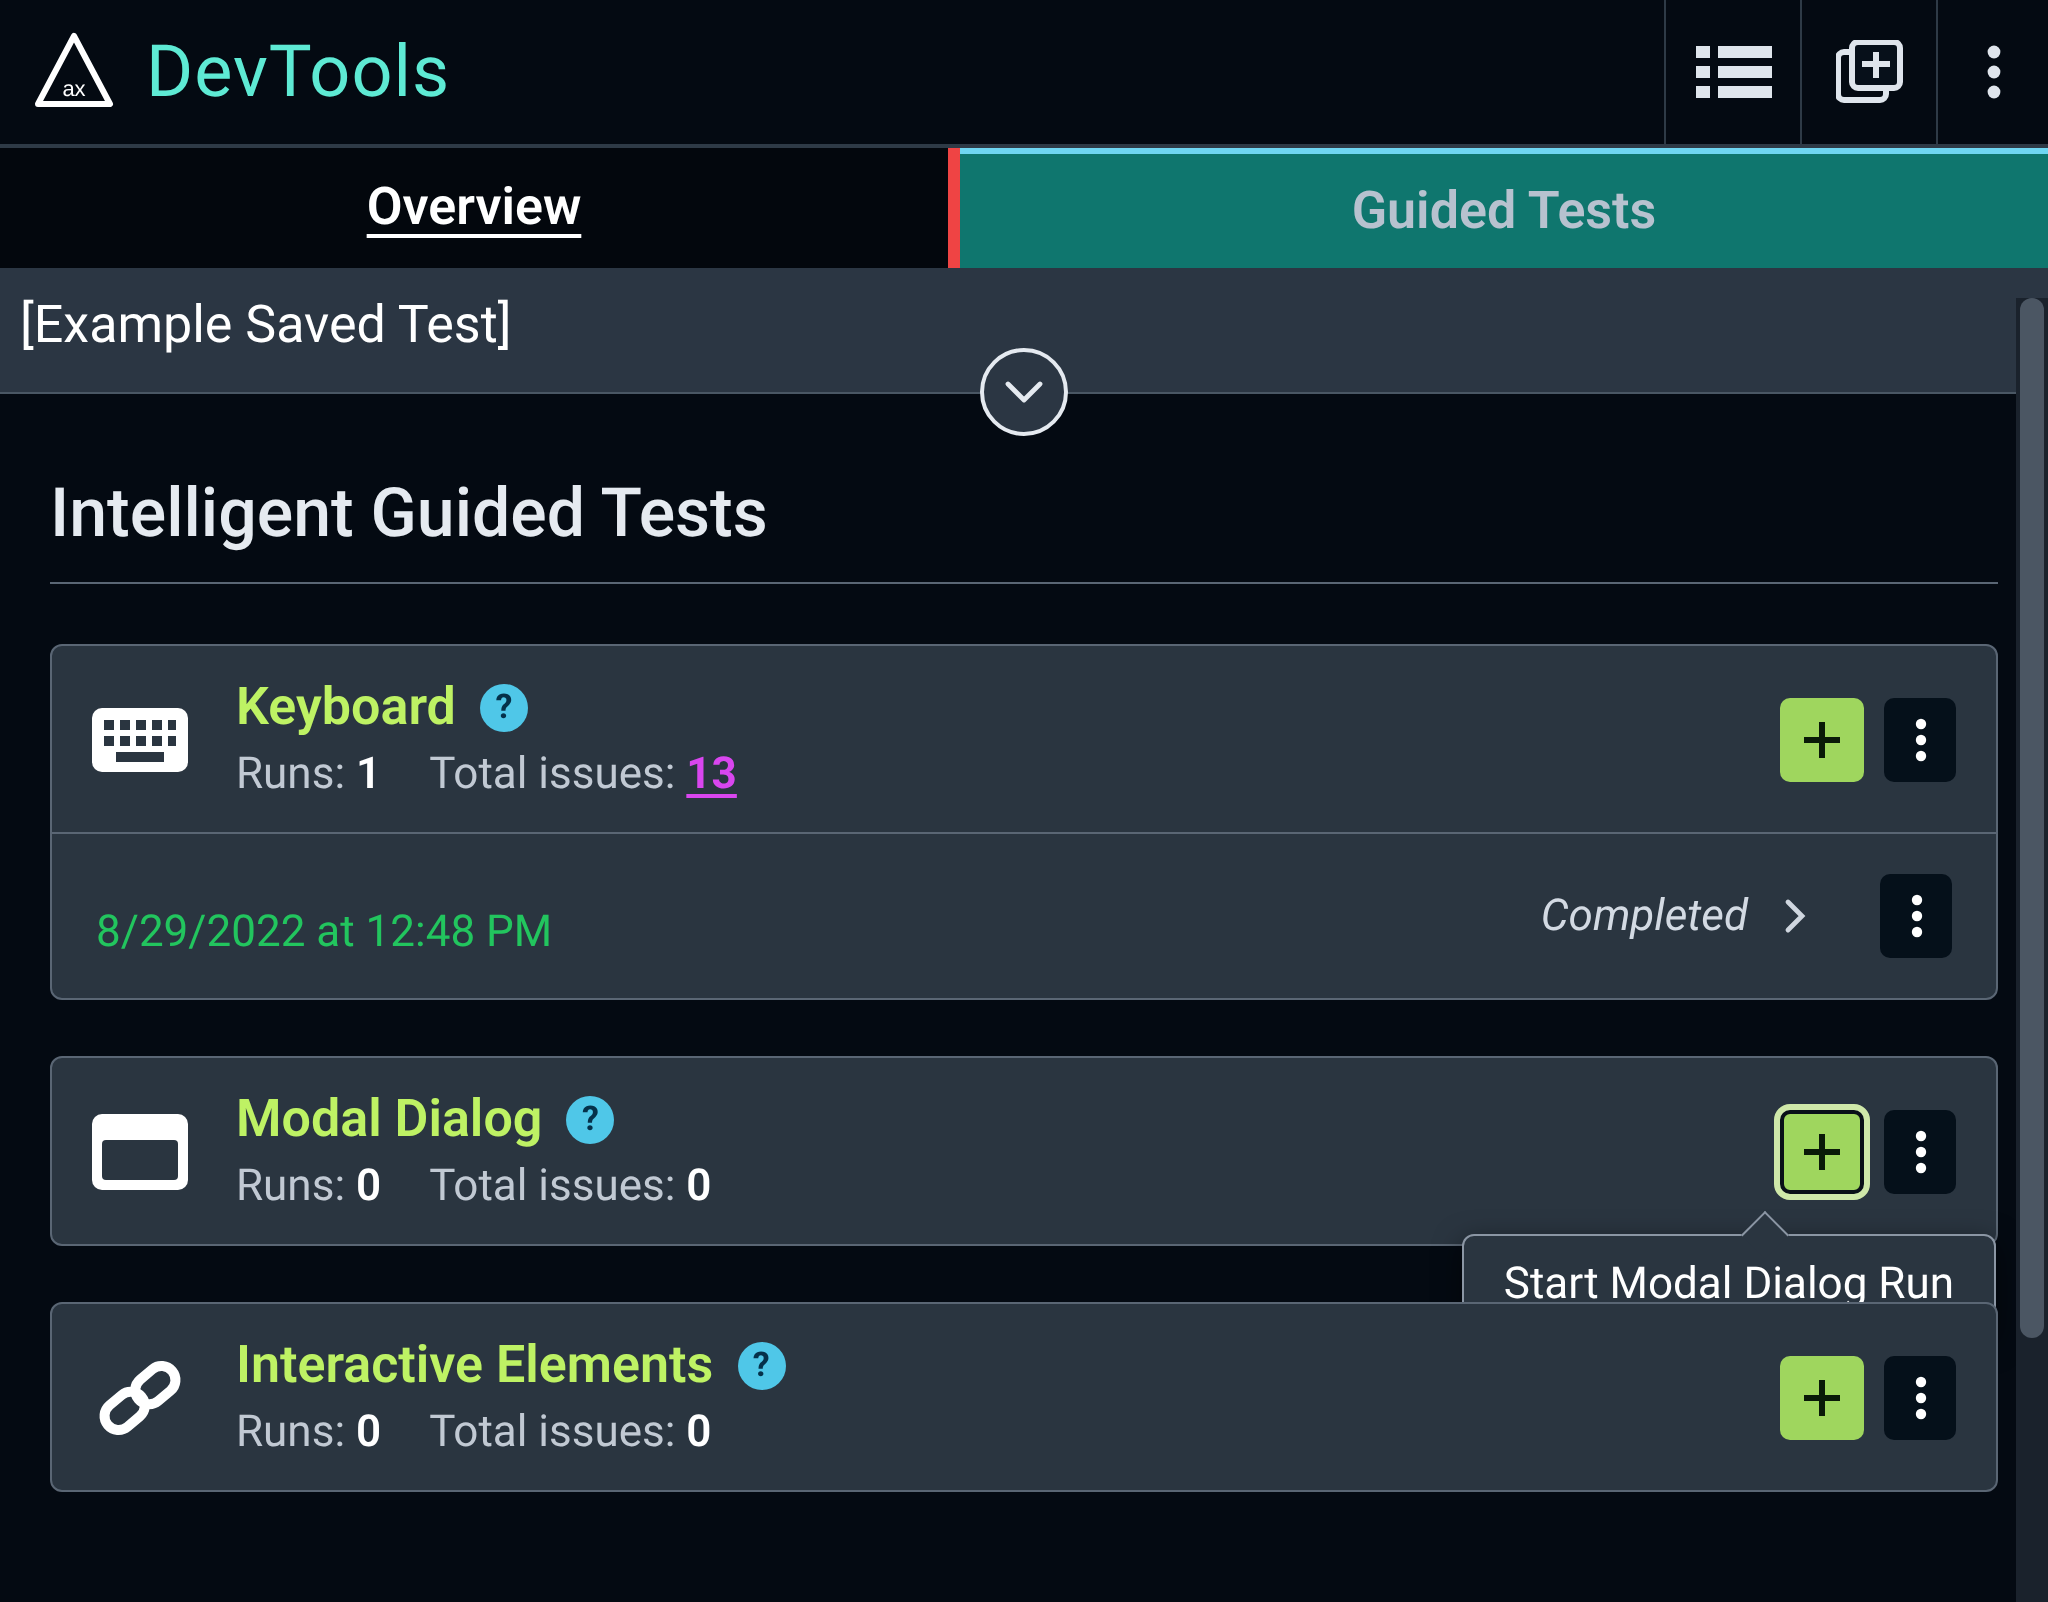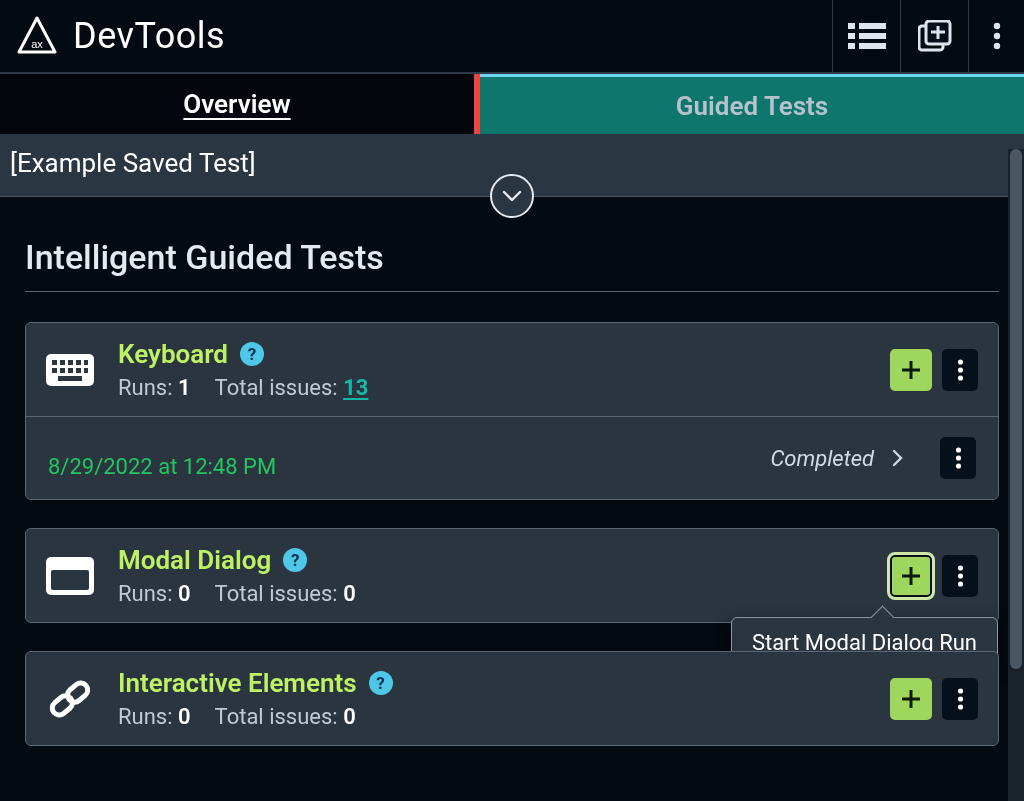--- a/index.html
+++ b/index.html
@@ -21,21 +21,21 @@
   }
   .brand {
     display: flex;
     align-items: center;
     gap: 14px;
   }
   .brand-title {
     font-size: 36px;
     font-weight: 400;
     letter-spacing: 0.5px;
-    color: #ffffff;
+    color: #5eead4;
   }
   .topbar-actions {
     display: flex;
     height: 100%;
   }
   .topbar-btn {
     width: 68px;
     height: 100%;
     display: flex;
     align-items: center;
@@ -148,21 +148,21 @@
     cursor: pointer;
   }
   .card-meta {
     display: flex;
     gap: 24px;
     margin-top: 6px;
     font-size: 22px;
     color: #c1c9d3;
   }
   .meta-value { color: #fff; font-weight: 600; }
-  .meta-link  { color: #14b8a6; font-weight: 700; text-decoration: underline; text-underline-offset: 3px; cursor: pointer;}
+  .meta-link  { color: #d946ef; font-weight: 700; text-decoration: underline; text-underline-offset: 3px; cursor: pointer;}
   .card-actions {
     display: flex;
     align-items: center;
     gap: 10px;
   }
   .btn-add {
     width: 42px;
     height: 42px;
     background: #9fd65e;
     border-radius: 5px;

